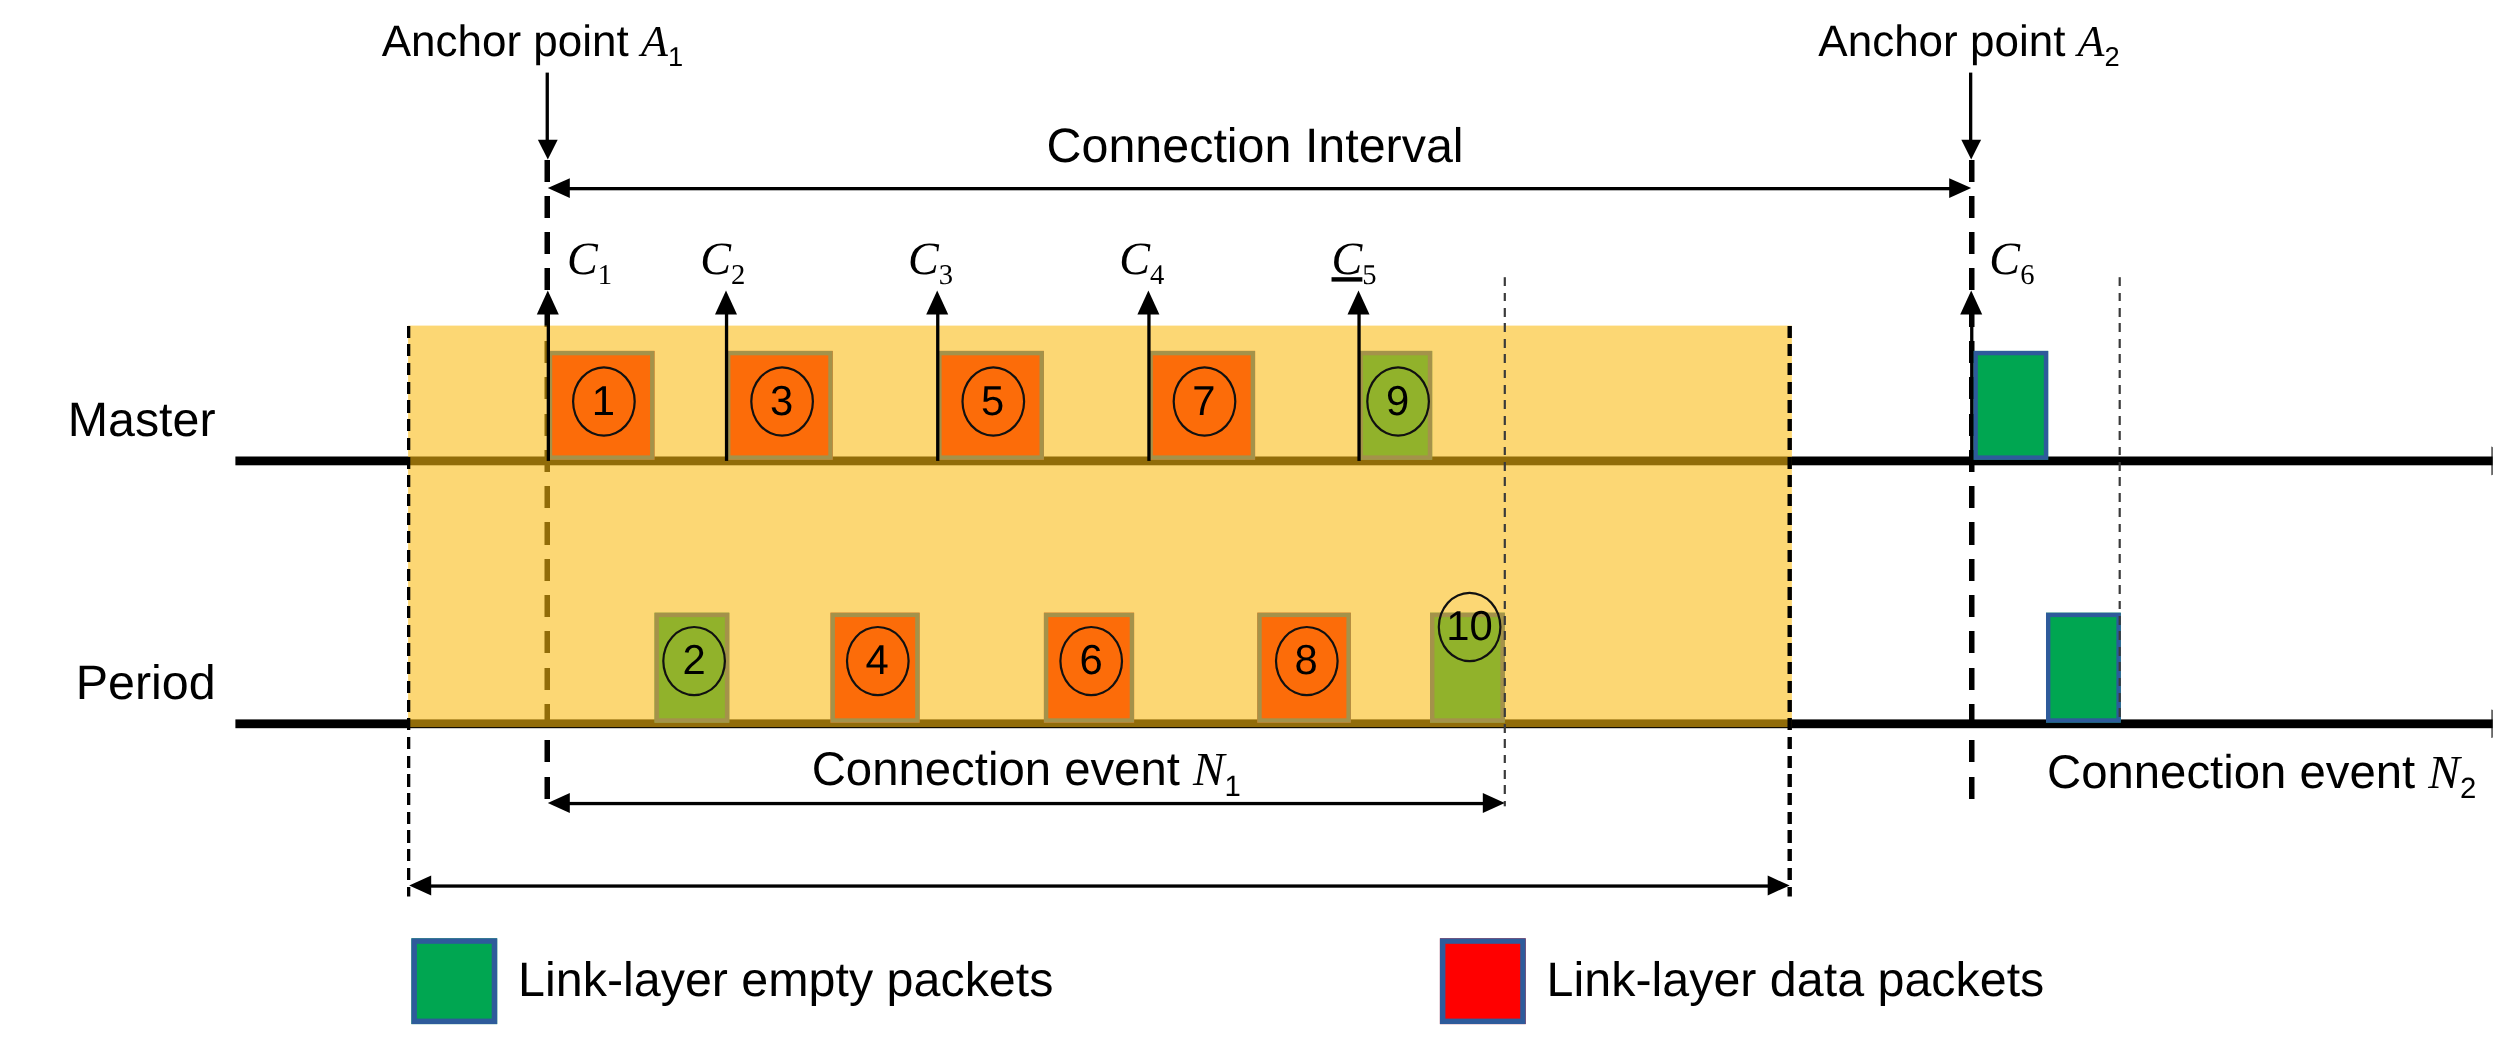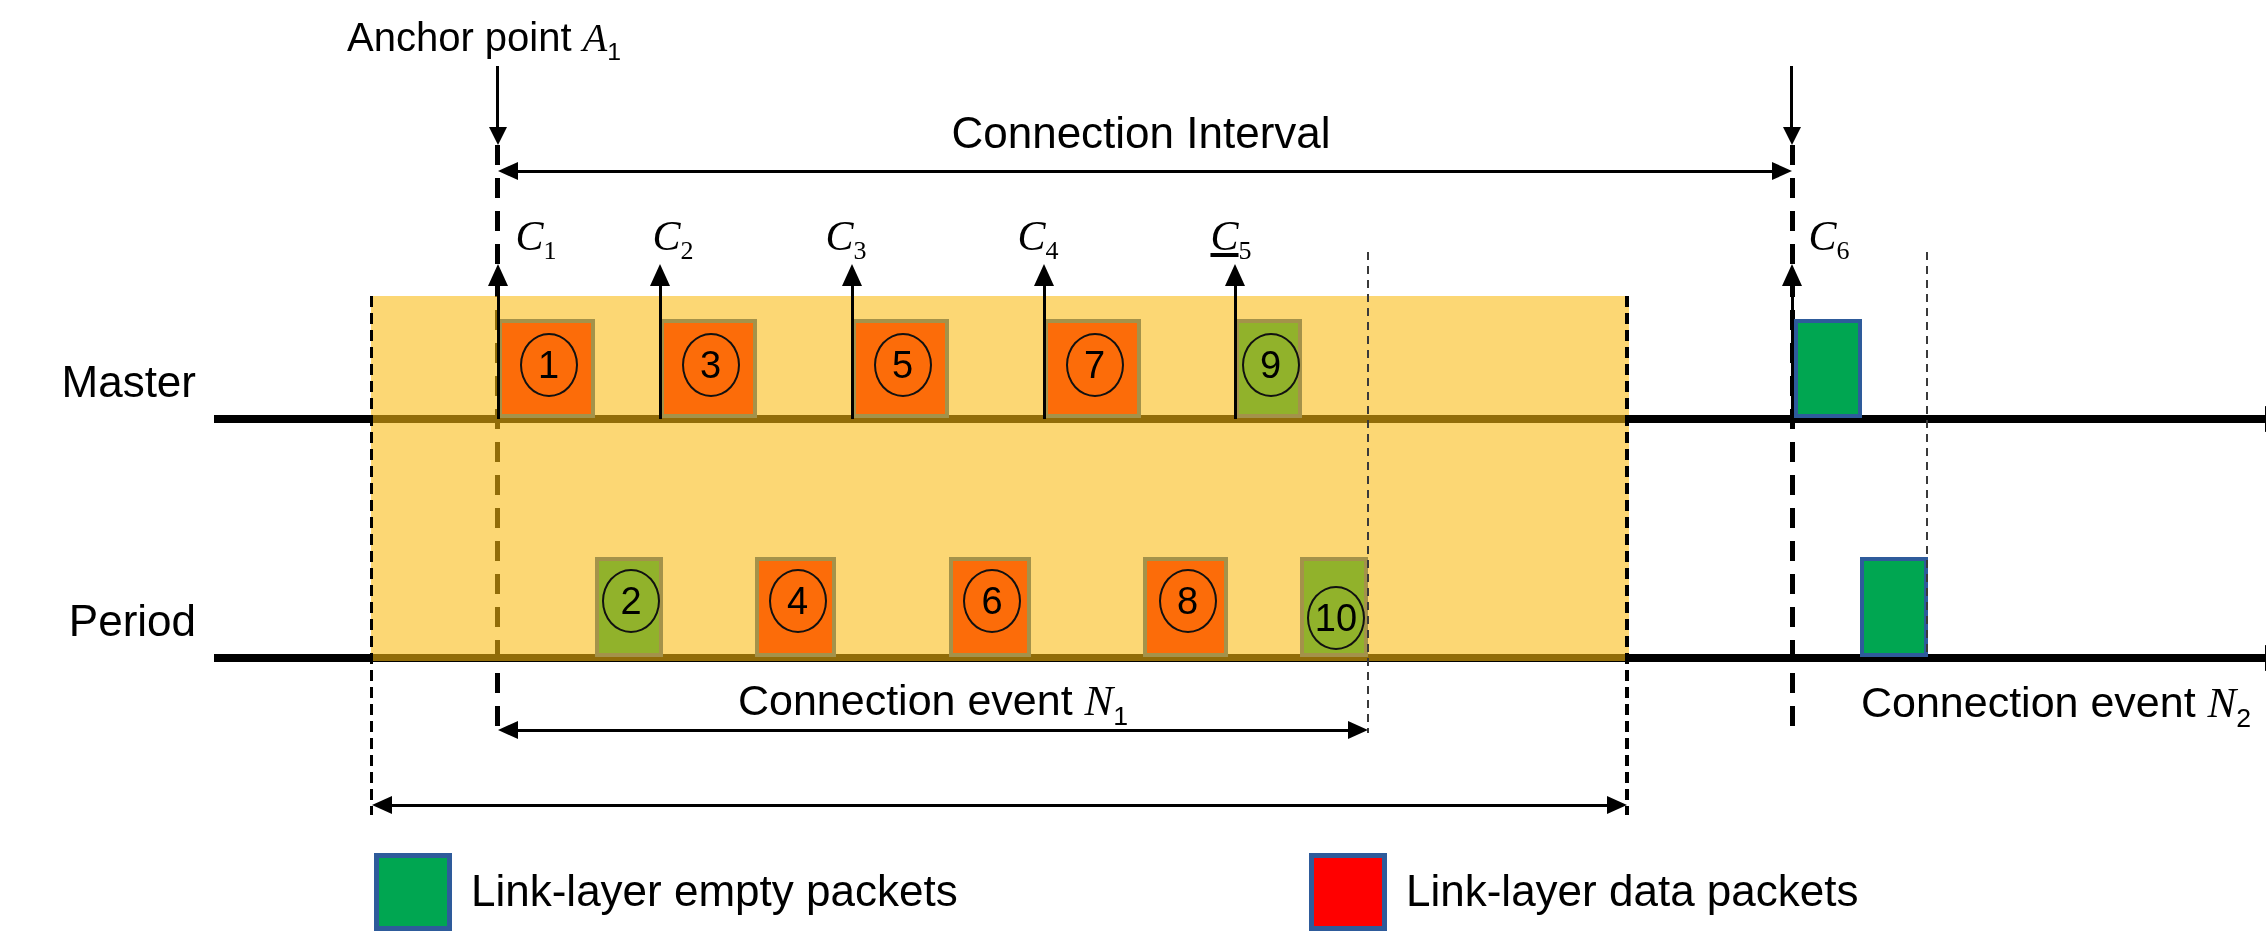--- a/index.html
+++ b/index.html
@@ -68,20 +68,24 @@
   <div class="tdash" style="left:1321px;top:252px;height:481px;"></div>
   <div class="tdash" style="left:1880px;top:252px;height:406px;"></div>
 
   <div class="lbl" style="left:238px;top:14px;width:400px;font-size:40px;">
     <span>Anchor point</span>
     <i class="mvar">A</i><sub>1</sub>
   </div>
   <div class="aline" style="left:450px;top:66px;height:62px;"></div>
   <div class="tri tri-down" style="left:443px;top:127px;"></div>
 
+  <div class="lbl" style="left:1544px;top:14px;width:400px;font-size:40px;">
+    <span>Anchor point</span>
+    <i class="mvar">A</i><sub>2</sub>
+  </div>
   <div class="aline" style="left:1744px;top:66px;height:62px;"></div>
   <div class="tri tri-down" style="left:1737px;top:127px;"></div>
 
   <div class="lbl" style="left:845px;top:108px;width:500px;font-size:44px;">Connection Interval</div>
   <div class="mline" style="left:466px;top:170px;width:1266px;"></div>
   <div class="tri tri-l" style="left:452px;top:162px;"></div>
   <div class="tri tri-r" style="left:1726px;top:162px;"></div>
 
   <div class="lbl" style="left:0px;top:357px;width:150px;text-align:right;font-size:44px;">Master</div>
   <div class="lbl" style="left:0px;top:596px;width:150px;text-align:right;font-size:44px;">Period</div>
@@ -110,27 +114,27 @@
 
 <div class="circ" style="left: 473.5px; top: 333px;">1</div>
     <div class="circ" style="left: 556px; top: 569px;">2</div>
     <div class="circ" style="left: 635.5px; top: 333px;">3</div>
     <div class="circ" style="left: 722.5px; top: 569px;">4</div>
     <div class="circ" style="left: 827.5px; top: 333px;">5</div>
     <div class="circ" style="left: 917px; top: 569px;">6</div>
     <div class="circ" style="left: 1019.5px; top: 333px;">7</div>
     <div class="circ" style="left: 1112.5px; top: 569px;">8</div>
     <div class="circ" style="left: 1195.5px; top: 333px;">9</div>
-    <div class="circ" style="left: 1261px; top: 586px;">10</div>
+    <div class="circ" style="left: 1261px; top: 538px;">10</div>
     <div class="cline" style="left: 451px; top: 284px; height: 135px;"></div>
     <div class="ctri" style="left: 442px; top: 264px;"></div>
     <div class="clbl" style="left: 450px; top: 212px;"><i>C</i><sub>1</sub></div>
     <div class="cline" style="left: 613px; top: 284px; height: 135px;"></div>
     <div class="ctri" style="left: 604px; top: 264px;"></div>
-    <div class="clbl" style="left: 587px; top: 212px; text-align: center;"><i>C</i><sub>2</sub></div>
+    <div class="clbl" style="left: 571px; top: 212px; text-align: center;"><i>C</i><sub>2</sub></div>
     <div class="cline" style="left: 805px; top: 284px; height: 135px;"></div>
     <div class="ctri" style="left: 796px; top: 264px;"></div>
     <div class="clbl" style="left: 760px; top: 212px;"><i>C</i><sub>3</sub></div>
     <div class="cline" style="left: 997px; top: 284px; height: 135px;"></div>
     <div class="ctri" style="left: 988px; top: 264px;"></div>
     <div class="clbl" style="left: 952px; top: 212px;"><i>C</i><sub>4</sub></div>
     <div class="cline" style="left: 1188px; top: 284px; height: 135px;"></div>
     <div class="ctri" style="left: 1179px; top: 264px;"></div>
     <div class="clbl" style="left: 1145px; top: 212px; text-decoration: underline;"><i>C</i><sub>5</sub></div>
     <div class="cline" style="left: 1745px; top: 284px; height: 135px;"></div>

